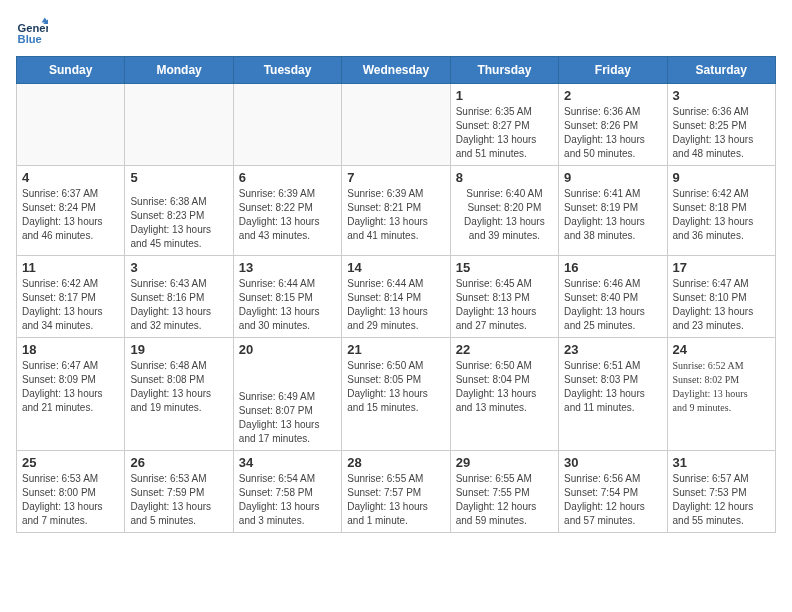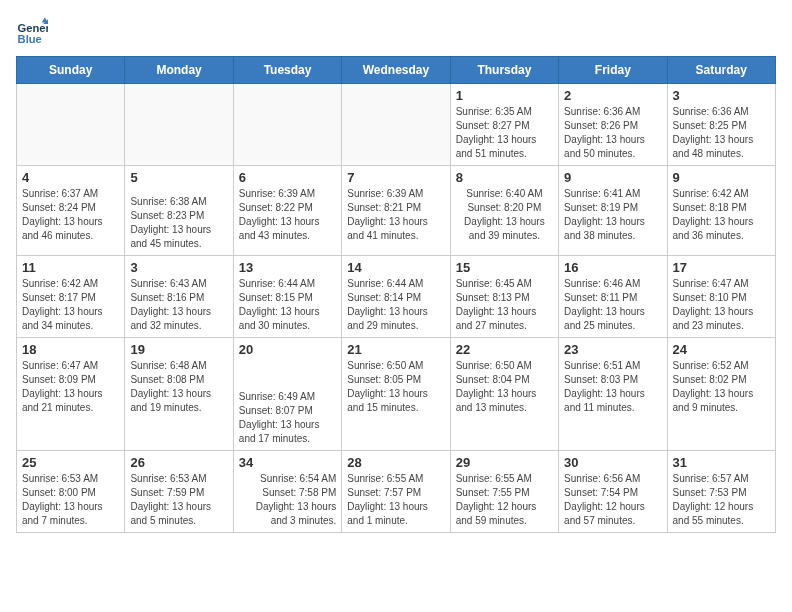--- a/index.html
+++ b/index.html
@@ -220,21 +220,21 @@
         <td>
           <div class="day-number">15</div>
           <div class="day-info" style="white-space: pre-line;">Sunrise: 6:45 AM
 Sunset: 8:13 PM
 Daylight: 13 hours
 and 27 minutes.</div>
         </td>
         <td>
           <div class="day-number">16</div>
           <div class="day-info" style="white-space: pre-line;">Sunrise: 6:46 AM
-Sunset: 8:11 PM
+Sunset: 8:40 PM
 Daylight: 13 hours
 and 25 minutes.</div>
         </td>
         <td>
           <div class="day-number">17</div>
           <div class="day-info" style="white-space: pre-line;">Sunrise: 6:47 AM
 Sunset: 8:10 PM
 Daylight: 13 hours
 and 23 minutes.</div>
         </td>
@@ -277,21 +277,21 @@
         </td>
         <td>
           <div class="day-number">23</div>
           <div class="day-info" style="white-space: pre-line;">Sunrise: 6:51 AM
 Sunset: 8:03 PM
 Daylight: 13 hours
 and 11 minutes.</div>
         </td>
         <td>
           <div class="day-number">24</div>
-          <div class="day-info" style="white-space: pre-line;">Sunrise: 6:52 AM
+          <div class="day-info" style="white-space: pre-line; font-family: Liberation Serif, serif;">Sunrise: 6:52 AM
 Sunset: 8:02 PM
 Daylight: 13 hours
 and 9 minutes.</div>
         </td>
       </tr>
       <tr>
         <td>
           <div class="day-number">25</div>
           <div class="day-info" style="white-space: pre-line;">Sunrise: 6:53 AM
 Sunset: 8:00 PM
@@ -300,21 +300,21 @@
         </td>
         <td>
           <div class="day-number">26</div>
           <div class="day-info" style="white-space: pre-line;">Sunrise: 6:53 AM
 Sunset: 7:59 PM
 Daylight: 13 hours
 and 5 minutes.</div>
         </td>
         <td>
           <div class="day-number">34</div>
-          <div class="day-info" style="white-space: pre-line; text-align: right;">Sunrise: 6:54 AM
+          <div class="day-info" style="white-space: pre-line;">Sunrise: 6:54 AM
 Sunset: 7:58 PM
 Daylight: 13 hours
 and 3 minutes.</div>
         </td>
         <td>
           <div class="day-number">28</div>
           <div class="day-info" style="white-space: pre-line;">Sunrise: 6:55 AM
 Sunset: 7:57 PM
 Daylight: 13 hours
 and 1 minute.</div>

